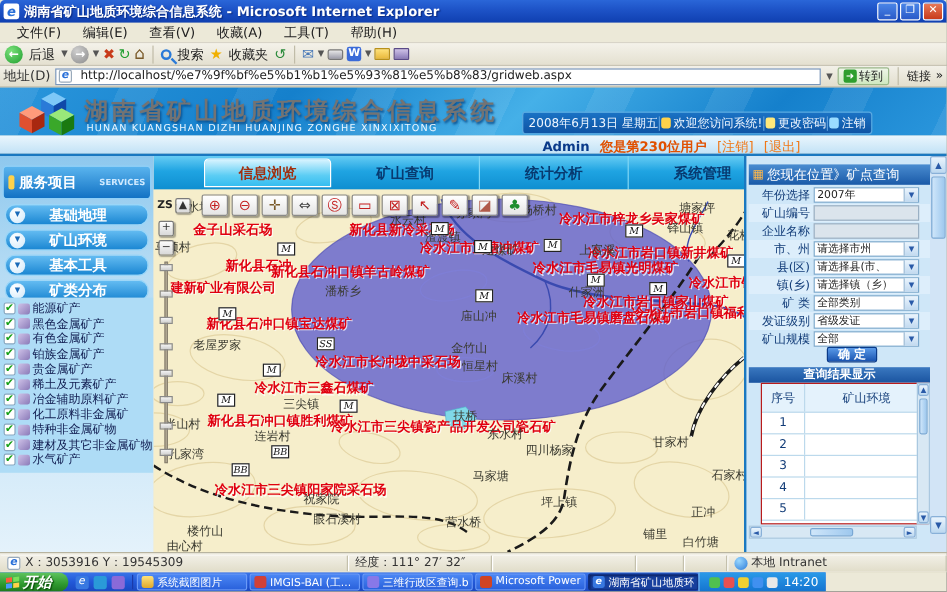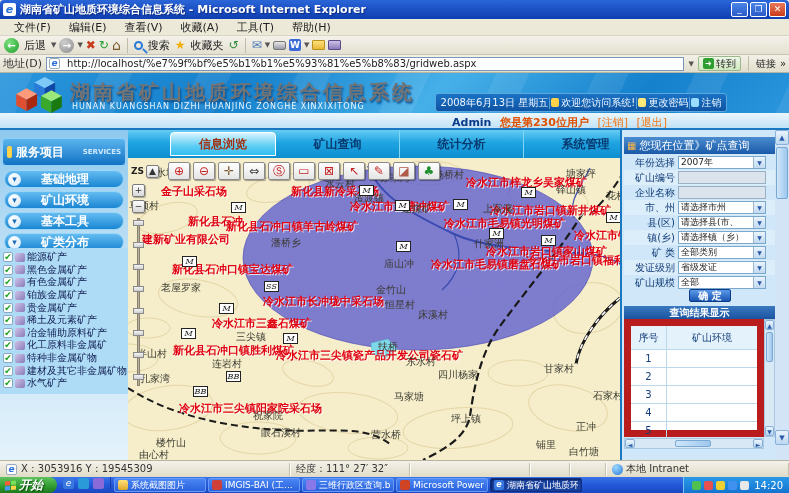--- a/index.html
+++ b/index.html
@@ -102,41 +102,41 @@
   .qfields{position:absolute;left:2px;top:25px;width:151px;}
   .qrow{position:relative;height:15px;display:flex;align-items:center;}
   .qrow.alt{background:#ddeefb;}
   .qlabel{width:54px;text-align:right;font-size:10px;color:#123c78;padding-right:3px;white-space:nowrap;}
   .qsel{position:relative;width:88px;height:13px;background:#fff;border:1px solid #7aa8cc;display:flex;align-items:center;}
   .qval{flex:1;font-size:9px;color:#222;padding-left:2px;white-space:nowrap;overflow:hidden;}
   .qarr{width:12px;height:11px;background:linear-gradient(180deg,#eaf4fd,#c2daf0);border-left:1px solid #9ab8d4;color:#2a5aa8;font-size:6px;line-height:11px;text-align:center;}
   .qinp{width:88px;height:13px;background:#dbe4ec;border:1px solid #9ab0c4;font-size:9px;color:#222;}
   .okbtn{position:absolute;left:67px;top:159px;width:42px;height:13px;background:linear-gradient(180deg,#5a9ae8,#1a54b0);border:1px solid #0a3a88;border-radius:2px;color:#fff;font-weight:bold;font-size:10px;line-height:11px;text-align:center;white-space:nowrap;}
   .reshead{position:absolute;left:2px;top:176px;width:151px;height:13px;background:linear-gradient(180deg,#3a78c0,#1a54a0);color:#fff;font-weight:bold;font-size:10px;text-align:center;line-height:13px;}
-  .rtable{position:absolute;left:2px;top:189px;width:140px;height:118px;background:#fff;border:7px solid #b91c1c;}
+  .rtable{position:absolute;left:12px;top:189px;width:140px;height:118px;background:#fff;border:1px solid #b91c1c;}
   .trow{display:flex;border-bottom:1px solid #bcd9ec;}
   .trow.head{height:24px;background:#e4f2fc;}
   .trow.body{height:18px;}
   .tc1{width:36px;border-right:1px solid #bcd9ec;display:flex;align-items:center;justify-content:center;font-size:10px;color:#123c78;}
   .tc2{flex:1;display:flex;align-items:center;justify-content:center;font-size:10px;color:#123c78;}
   .ivscroll{position:absolute;left:142px;top:189px;width:11px;height:118px;background:#d8e8f4;border:1px solid #aac8e0;}
   .ihscroll{position:absolute;left:2px;top:308px;width:140px;height:11px;background:#d8e8f4;border:1px solid #aac8e0;}
   .sbtn{position:absolute;background:linear-gradient(180deg,#eaf4fd,#bcd8f0);border:1px solid #89b0d8;color:#2a5aa8;text-align:center;border-radius:2px;}
   .thumbv{position:absolute;background:linear-gradient(90deg,#cfe6fa,#9ec8ee);border:1px solid #7aa8d4;border-radius:2px;}
 
   
   .bscroll{left:775px;top:130px;width:14px;height:330px;background:#d2e4f6;}
 
   
   .statusbar{left:0;top:460px;width:789px;height:17px;background:linear-gradient(180deg,#f4f2ea,#e0dcc8);border-top:1px solid #b8b4a0;display:flex;align-items:center;font-size:10px;color:#333;}
   .spane{height:13px;border-right:1px solid #c4c0ac;box-shadow:1px 0 0 #fff;display:flex;align-items:center;padding:0 6px;white-space:nowrap;}
   .globe{display:inline-block;width:11px;height:11px;border-radius:50%;background:radial-gradient(circle at 35% 30%,#9ad8ff,#2a7ad8);margin-right:3px;}
 
   
-  .taskbar{left:0;top:477px;width:789px;height:16px;background:linear-gradient(180deg,#3a74e8 0%,#2258d8 50%,#1a48c0 100%);display:flex;}
+  .taskbar{left:0;top:477px;width:688px;height:16px;background:linear-gradient(180deg,#3a74e8 0%,#2258d8 50%,#1a48c0 100%);display:flex;align-items:center;}
   .startbtn{height:16px;padding:0 14px 0 5px;background:linear-gradient(180deg,#5fc45f,#2f9a2f 60%,#1e7a1e);border-radius:0 8px 8px 0;display:flex;align-items:center;gap:3px;color:#fff;font-weight:bold;font-style:italic;font-size:12px;text-shadow:1px 1px 1px #0a4a0a;}
   .wflag{display:inline-grid;grid-template-columns:5px 5px;grid-template-rows:4px 4px;gap:1px;transform:skewY(-6deg);}
   .wflag i{display:block;} .wflag i:nth-child(1){background:#ff5a3a;} .wflag i:nth-child(2){background:#7ae05a;} .wflag i:nth-child(3){background:#4a9aff;} .wflag i:nth-child(4){background:#ffd24a;}
   .qlaunch{display:flex;align-items:center;gap:4px;padding:0 6px;border-right:1px solid #1a3aa8;height:12px;}
   .qico{width:11px;height:11px;border-radius:2px;font-size:9px;line-height:11px;text-align:center;color:#fff;}
   .tasks{display:flex;align-items:center;gap:2px;padding-left:3px;flex:1;}
   .task{width:92px;height:14px;background:linear-gradient(180deg,#4a86f4,#2a62dc);border:1px solid #6a9af8;border-radius:2px;display:flex;align-items:center;gap:3px;padding:0 3px;overflow:hidden;}
   .task.active{background:#18409e;border-color:#0f2e7e;box-shadow:inset 1px 1px 2px #0a2060;}
   .tico{flex:0 0 10px;width:10px;height:10px;border-radius:2px;font-size:8px;line-height:10px;text-align:center;color:#fff;font-weight:bold;}
   .ic-folder{background:linear-gradient(180deg,#ffe27a,#e0a82a);}

